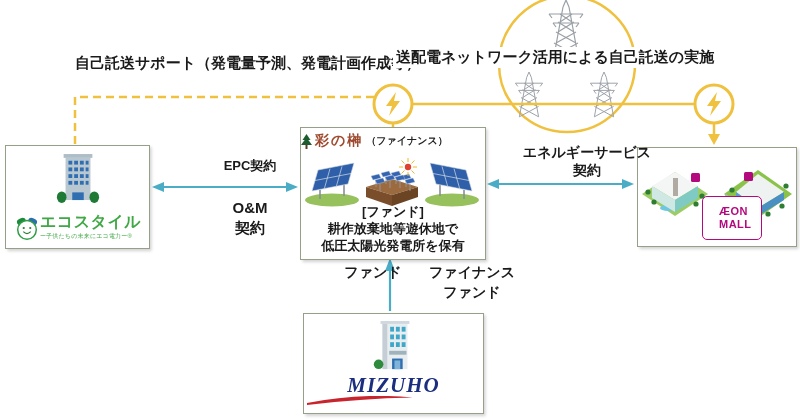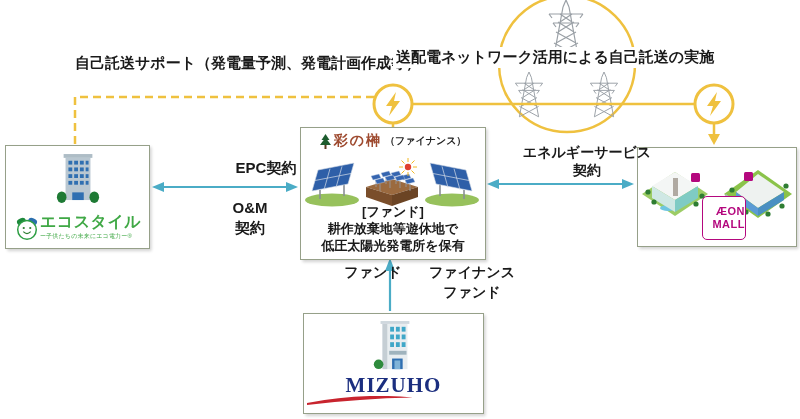--- a/index.html
+++ b/index.html
@@ -12,29 +12,29 @@
             box-shadow:1.5px 2px 3px rgba(0,0,0,.18);}
   .flow-label{position:absolute;z-index:4;font-weight:bold;text-align:center;line-height:1.3;margin-left:26px;}
   .toplabel{position:absolute;z-index:4;font-weight:bold;font-size:15px;white-space:nowrap;}
   .toplabel.bg{background:#fff;padding:1px 3px;}
   
   .eco-build{position:absolute;left:50%;top:5px;transform:translateX(-50%);}
   .eco-logo{position:absolute;left:0;right:0;bottom:7px;display:flex;justify-content:center;align-items:center;}
   .eco-title{font-weight:bold;font-size:16px;color:#3FA845;letter-spacing:.5px;line-height:1;}
   .eco-slogan{font-size:6px;color:#3FA845;margin-top:2px;letter-spacing:.2px;}
   
-  .godo-head{display:flex;justify-content:center;align-items:center;gap:3px;margin-top:4px;height:18px;}
+  .godo-head{display:flex;justify-content:flex-start;align-items:center;gap:3px;margin-top:4px;height:18px;}
   .godo-brand{font-family:"Liberation Serif","DejaVu Serif",serif;font-size:14px;font-weight:bold;color:#9e4a2f;letter-spacing:2px;}
   .godo-note{font-size:10px;font-weight:bold;color:#222;}
   .godo-text{position:absolute;left:0;right:0;bottom:5px;text-align:center;font-weight:bold;font-size:13px;line-height:1.32;}
   .godo-art{position:absolute;left:3px;top:22px;}
   
   .aeon-logo{position:absolute;left:64px;top:48px;width:42px;height:42px;border:1.6px solid #b4087e;
              border-radius:5px;background:#fff;display:flex;flex-direction:column;justify-content:center;
-             align-items:flex-end;color:#b4087e;font-weight:bold;font-size:11px;line-height:1.15;letter-spacing:.5px;z-index:2;}
+             align-items:flex-start;color:#b4087e;font-weight:bold;font-size:11px;line-height:1.15;letter-spacing:.5px;z-index:2;padding-left:16px;}
   
   .mz-build{position:absolute;left:50%;top:5px;transform:translateX(-50%);}
   .mz-logo{position:absolute;left:0;right:0;bottom:8px;text-align:center;}
   .mz-text{font-weight:bold;font-size:21px;color:#1b2e7f;letter-spacing:1px;line-height:1;
            font-family:"Liberation Serif","DejaVu Serif",serif;}
 </style>
 </head>
 <body>
 
 <div class="stage">
@@ -83,21 +83,21 @@
       <polygon points="298,187 286,182 286,192"></polygon>
       <polygon points="487,184 499,179 499,189"></polygon>
       <polygon points="634,184 622,179 622,189"></polygon>
       <polygon points="390,258 385,271 395,271"></polygon>
     </g>
   </svg>
 
   <div class="toplabel" style="left:75px;top:54px;">自己託送サポート（発電量予測、発電計画作成等）</div>
   <div class="toplabel bg" style="left:393px;top:47px;">送配電ネットワーク活用による自己託送の実施</div>
 
-  <div class="flow-label" style="left:172px;top:158px;width:136px;font-size:15px;">EPC契約</div>
+  <div class="flow-label" style="left:156px;top:158px;width:136px;font-size:13px;">EPC契約</div>
   <div class="flow-label" style="left:156px;top:198px;width:136px;font-size:15px;">
     <div>O&amp;M</div>
     <div>契約</div>
   </div>
   <div class="flow-label" style="left:487px;top:143px;width:148px;font-size:14px;">
     <div>エネルギーサービス</div>
     <div>契約</div>
   </div>
   <div class="flow-label" style="left:308px;top:262px;width:78px;font-size:14px;line-height:1.45;">
     <div>ファンド</div>
@@ -261,21 +261,21 @@
           <circle cx="60" cy="46" r="2.6" fill="#2e7d32"></circle>
         <circle cx="64" cy="26" r="2.6" fill="#2e7d32"></circle>
       </svg>
     </span>
     <div class="aeon-logo">
       <div>ÆON</div>
       <div>MALL</div>
     </div>
   </div>
 
-  <div class="node-box" style="left:303px;top:313px;width:179px;height:99px;">
+  <div class="node-box" style="left:303px;top:313px;width:179px;height:99px;font-style:italic;">
     <span class="mz-build">
       <svg width="50" height="56" viewBox="0 0 52 58">
         <rect x="12" y="2" width="30" height="3" fill="#cfd8de"></rect>
         <rect x="14" y="5" width="26" height="47" fill="#e8edf0"></rect>
         <rect x="14" y="5" width="5" height="47" fill="#c5ced4"></rect>
         <g fill="#3fa7c8">
           <rect x="22" y="8" width="4" height="5"></rect>
             <rect x="28" y="8" width="4" height="5"></rect>
             <rect x="34" y="8" width="4" height="5"></rect>
           <rect x="22" y="16" width="4" height="5"></rect>

